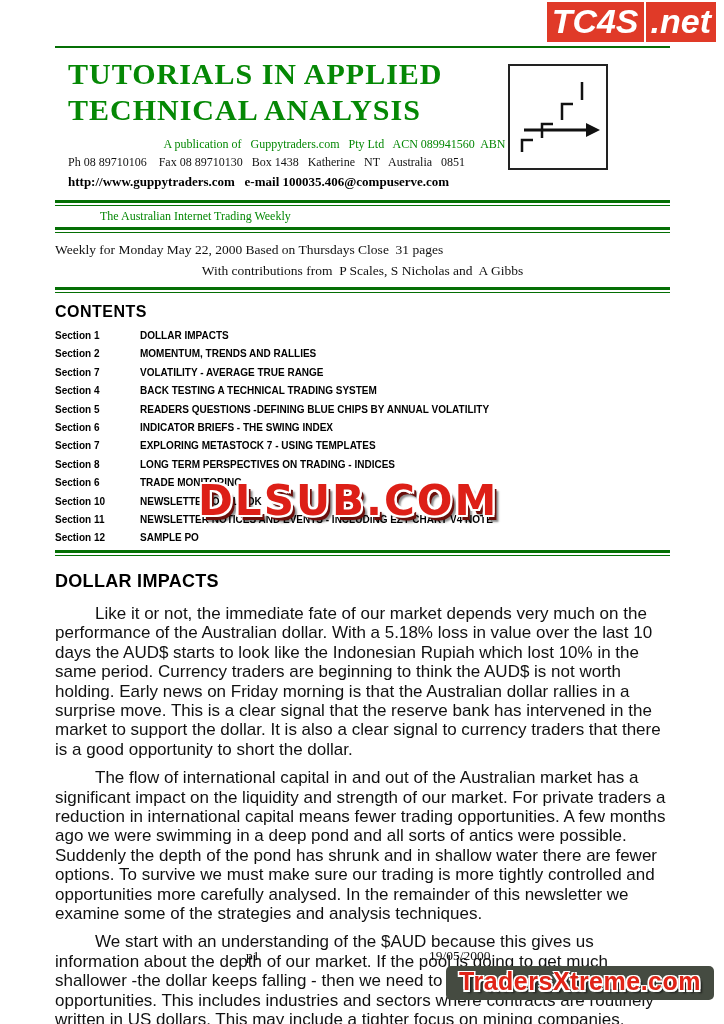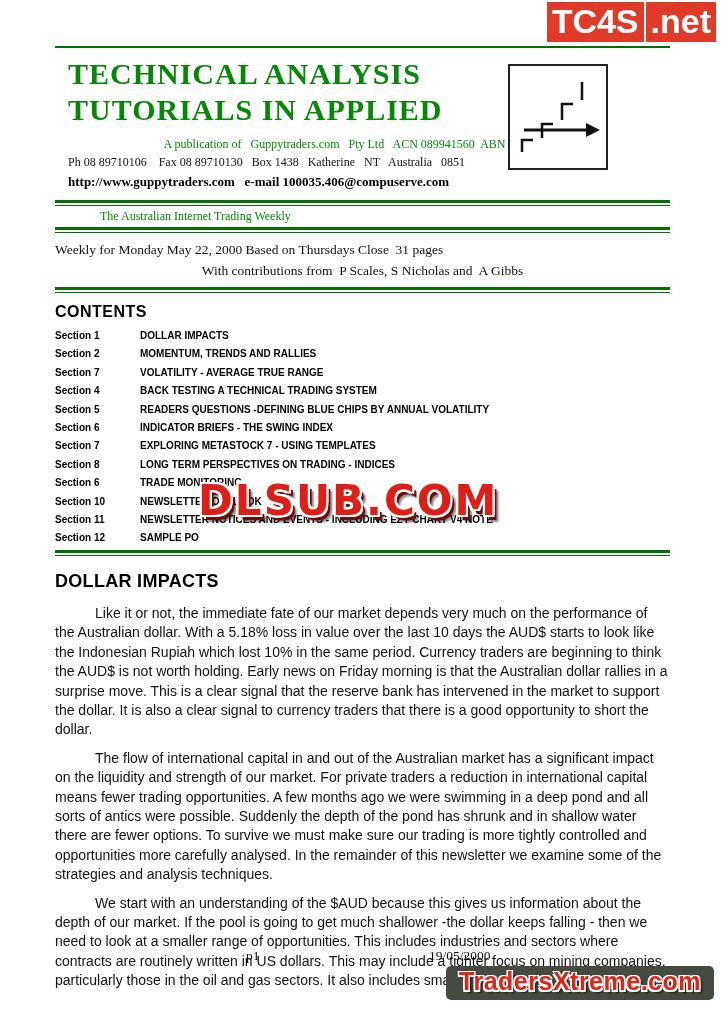--- a/index.html
+++ b/index.html
@@ -31,29 +31,29 @@
   .contribs { text-align:center; font-family:"Liberation Serif", serif; font-size:13.5px; margin-top:5px; white-space:pre; }
   .rule-after-contribs { margin-top:8px; }
 
   .contents-heading { font-size:16px; font-weight:bold; letter-spacing:0.5px; margin:10px 0 0 0; color:#000; }
   .toc { margin-top:6px; }
   .toc-row { display:flex; font-weight:bold; font-size:10px; line-height:18.4px; color:#000; }
   .toc-sec { width:85px; flex:none; }
   .rule-after-toc { margin-top:2px; }
 
   .article-heading { font-size:18px; font-weight:bold; letter-spacing:0.3px; margin:15px 0 0 0; color:#000; }
-  .body-copy p { font-size:14px; line-height:19.4px; margin:9px 0 0 0; text-indent:40px; color:#111; }
+  .body-copy p { font-size:17px; line-height:19.4px; margin:9px 0 0 0; text-indent:40px; color:#111; }
   .body-copy p:first-child { margin-top:12px; }
 
   .footer-pagenum { position:absolute; left:246px; top:948px; font-family:"Liberation Serif", serif; font-size:13.5px; }
   .footer-date    { position:absolute; left:381px; top:948px; font-family:"Liberation Serif", serif; font-size:13.5px;margin-left:48px; }
 
   .tc4s {
     position:absolute; top:2px; right:8px;
-    font-weight:bold; font-size:34px; line-height:38px; color:#fff;
+    font-weight:bold; font-style:italic; font-size:34px; line-height:38px; color:#fff;
     font-family:"Liberation Sans", sans-serif;
   }
   .tc4s span { background:var(--tc4s_bg,#e03a28); padding:0 5px 2px 5px; }
   .tc4s .p2 { margin-left:2px; }
 
   .dlsub {
     position:absolute; left:198px; top:476px;
     font-family:"DejaVu Sans", sans-serif; font-weight:bold;
     font-size:42px; letter-spacing:2px; color:var(--red_watermark,#dd1f17);
     text-shadow:
@@ -80,22 +80,22 @@
 <div class="page">
 
   <div class="tc4s">
     <span class="p1">TC4S</span><span class="p2">.net</span>
   </div>
 
   <div class="content">
     <div class="rule-top"></div>
 
     <div class="masthead-title">
+      <div>TUTORIALS IN APPLIED</div>
       <div>TECHNICAL ANALYSIS</div>
-      <div>TUTORIALS IN APPLIED</div>
     </div>
 
     <div class="pub1">A publication of   Guppytraders.com   Pty Ltd   ACN 089941560  ABN 37089941560</div>
     <div class="pub2">Ph 08 89710106    Fax 08 89710130   Box 1438   Katherine   NT   Australia   0851</div>
     <div class="pub3">http://www.guppytraders.com   e-mail 100035.406@compuserve.com</div>
 
     <div class="tagline-wrap">
       <div class="double-rule"></div>
       <div class="tagline">The Australian Internet Trading Weekly</div>
       <div class="double-rule"></div>

